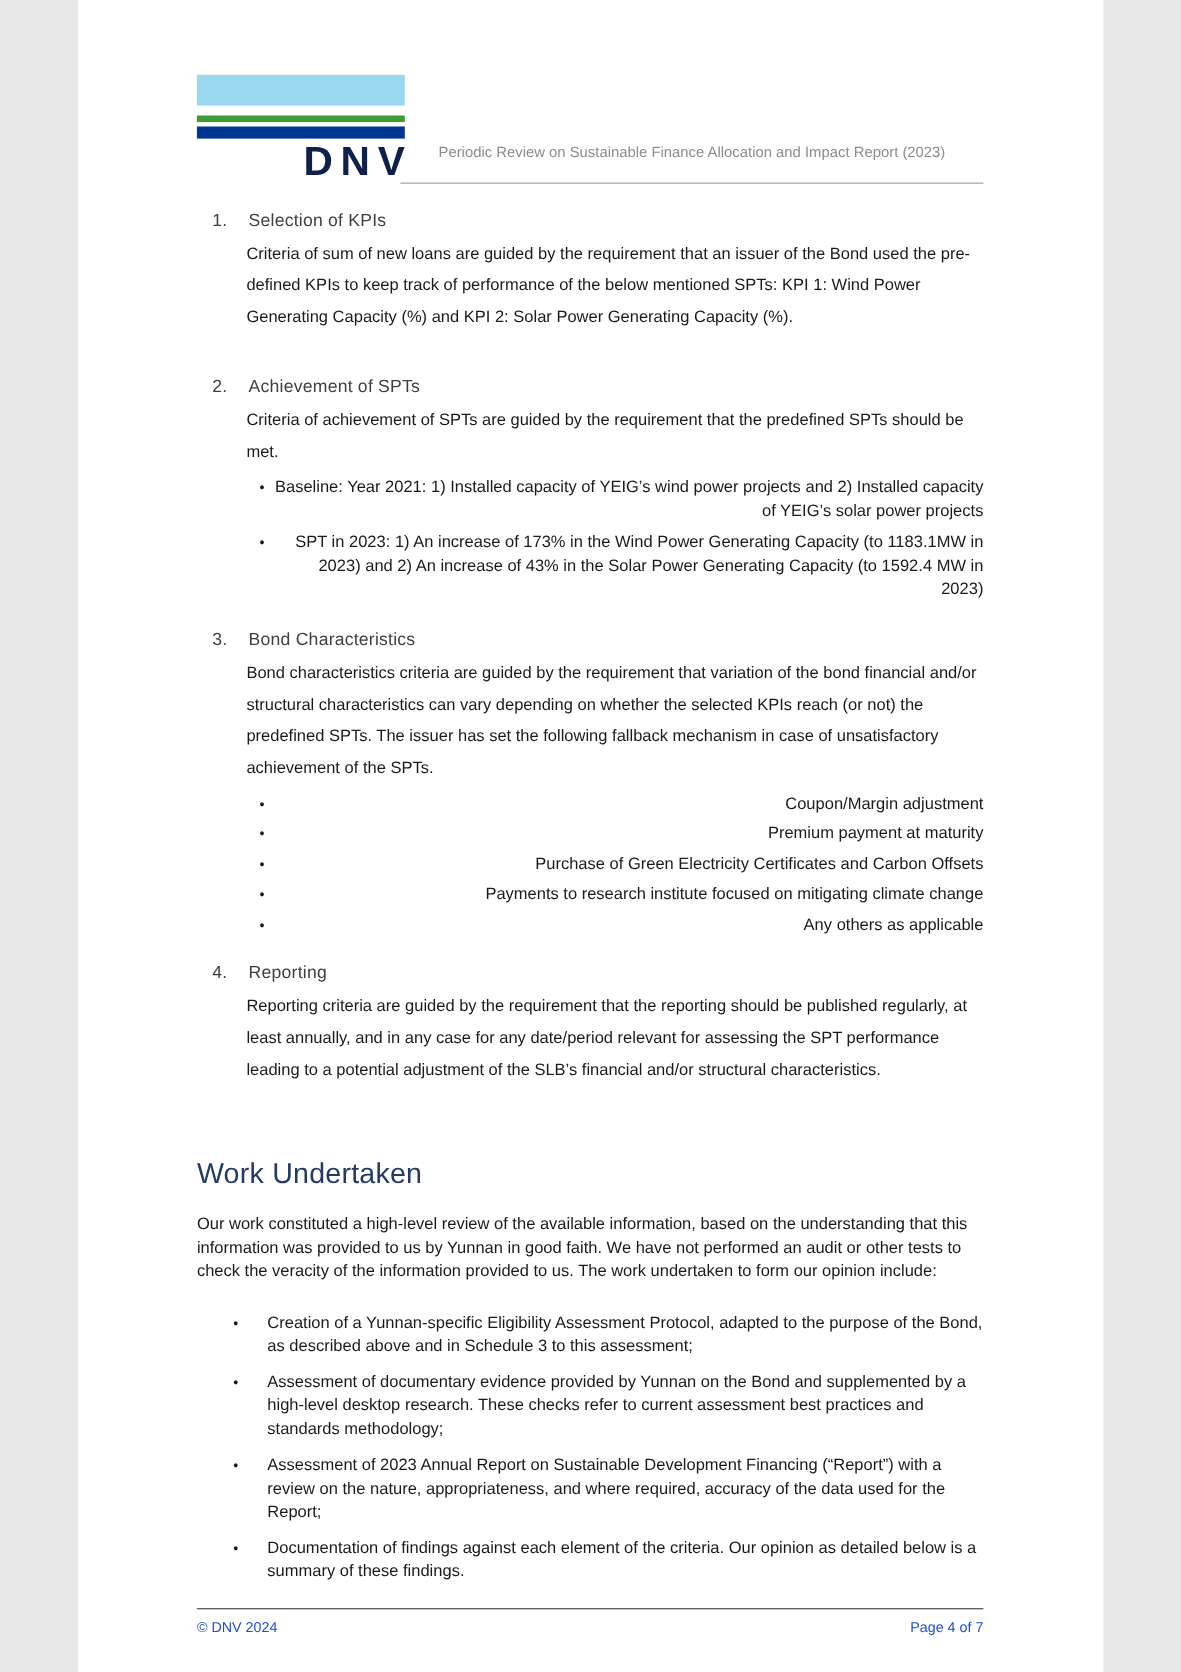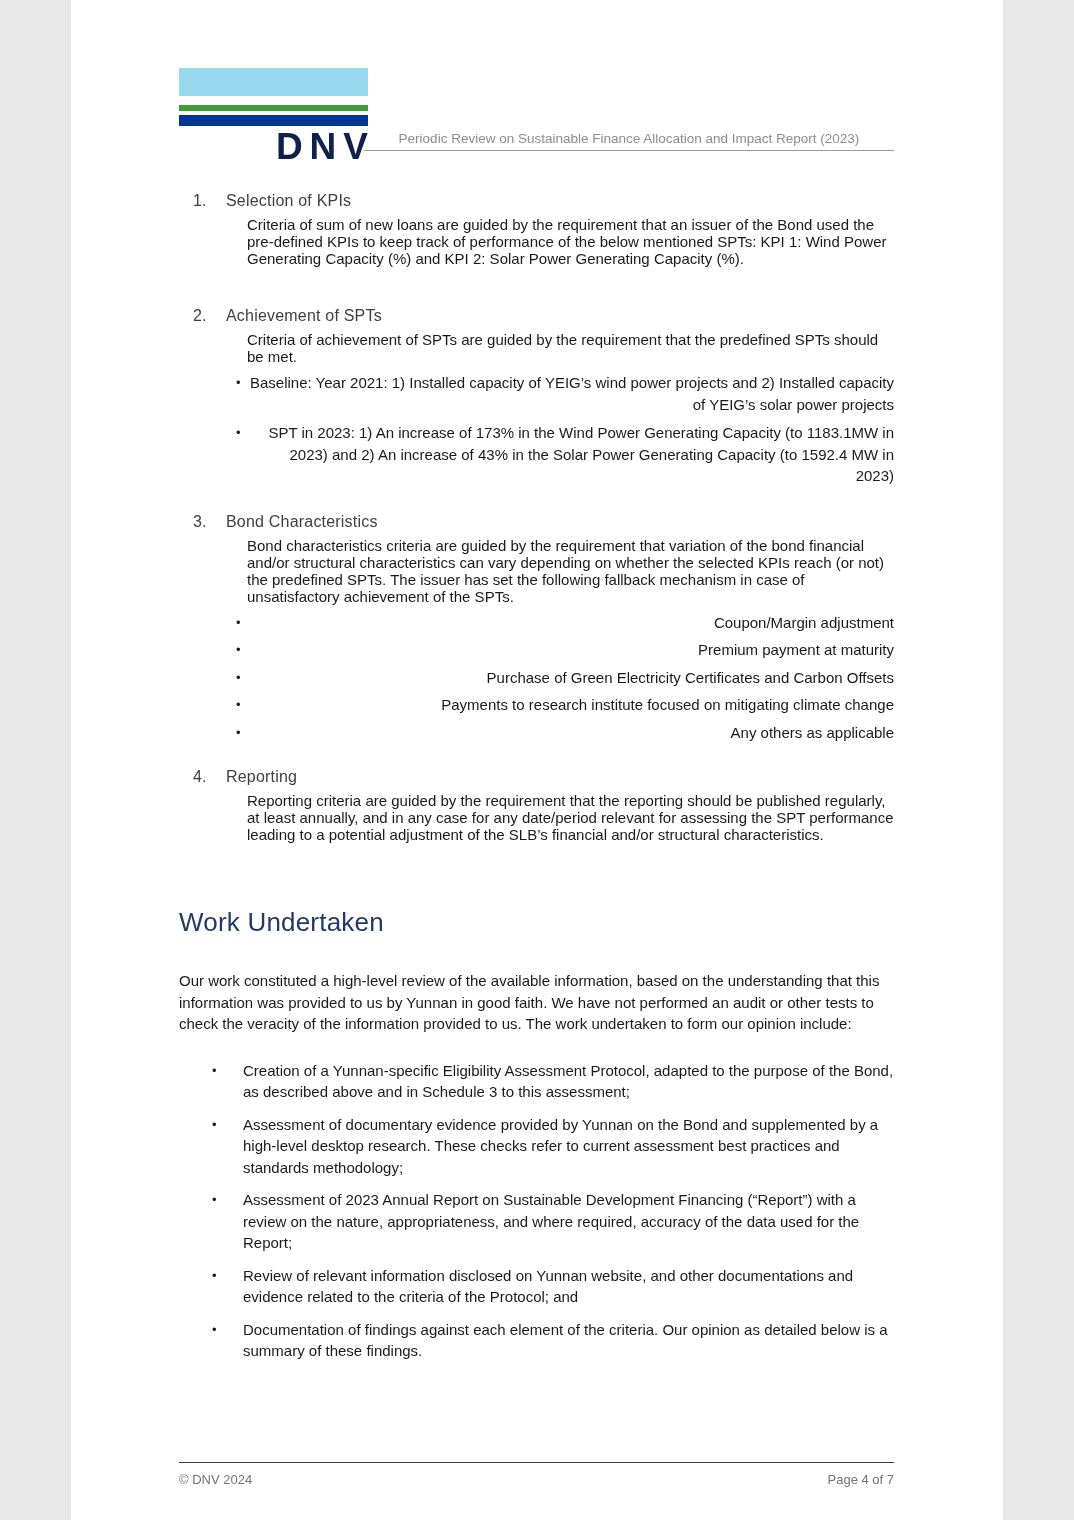--- a/index.html
+++ b/index.html
@@ -37,45 +37,45 @@
     line-height: 1.1;
   }
   .doc-title {
     position: absolute;
     top: 131px;
     right: 109px;
     width: 530px;
     text-align: center;
     font-size: 13.5px;
     color: #8c8c8c;
-    padding-bottom: 4px;
+    padding-bottom: 20px;
     border-bottom: 1px solid #9b9b9b;
     white-space: nowrap;
   }
 
   
   .content {
     position: absolute;
     left: 108px;
     right: 109px;
     top: 0;
   }
   .num-section .sec-head {
     display: flex;
     color: #3f3f3f;
     font-size: 16px;
     line-height: 22px;
     letter-spacing: 0.2px;
   }
   .num-section .sec-num { width: 47px; flex: 0 0 47px; padding-left: 14px; }
   .num-section .sec-body {
-    margin-left: 68px;
+    margin-left: 45px;
     margin-top: 4px;
     font-size: 15px;
-    line-height: 17px;
+    line-height: 29px;
     color: #1a1a1a;
   }
   .sec-1 { margin-top: 190px; }
   .sec-2 { margin-top: 38px; }
   .sec-3 { margin-top: 24px; }
   .sec-4 { margin-top: 23px; }
 
   ul.sec-bullets {
     list-style: none;
     margin-left: 47px;
@@ -94,21 +94,21 @@
 
   h1.work-heading {
     margin-top: 63px;
     font-size: 26px;
     font-weight: 400;
     letter-spacing: 0.2px;
     line-height: 32px;
     color: #243A66;
   }
   p.work-intro {
-    margin-top: 32px;
+    margin-top: 20px;
     font-size: 15px;
     line-height: 21.5px;
   }
   ul.work-bullets {
     list-style: none;
     margin-top: 25px;
     font-size: 15px;
     line-height: 21.5px;
   }
   ul.work-bullets li { position: relative; padding-left: 64px; margin-bottom: 11px; }
@@ -123,21 +123,21 @@
   .footer {
     position: absolute;
     left: 108px;
     right: 109px;
     top: 1462px;
     border-top: 1px solid #3c3c3c;
     padding-top: 9px;
     display: flex;
     justify-content: space-between;
     font-size: 13px;
-    color: #737373;
+    color: #1d4ed8;
   }
 </style>
 </head>
 <body>
 
 <div class="page">
 
   <div class="logo">
     <div class="bar sky"></div>
     <div class="bar green"></div>
@@ -190,21 +190,20 @@
       </div>
       <p class="sec-body">Reporting criteria are guided by the requirement that the reporting should be published regularly, at least annually, and in any case for any date/period relevant for assessing the SPT performance leading to a potential adjustment of the SLB’s financial and/or structural characteristics.</p>
     </section>
 
     <h1 class="work-heading">Work Undertaken</h1>
     <p class="work-intro">Our work constituted a high-level review of the available information, based on the understanding that this information was provided to us by Yunnan in good faith. We have not performed an audit or other tests to check the veracity of the information provided to us. The work undertaken to form our opinion include:</p>
     <ul class="work-bullets">
       <li>Creation of a Yunnan-specific Eligibility Assessment Protocol, adapted to the purpose of the Bond, as described above and in Schedule 3 to this assessment;</li>
       <li>Assessment of documentary evidence provided by Yunnan on the Bond and supplemented by a high-level desktop research. These checks refer to current assessment best practices and standards methodology;</li>
       <li>Assessment of 2023 Annual Report on Sustainable Development Financing (“Report”) with a review on the nature, appropriateness, and where required, accuracy of the data used for the Report;</li>
-      <li>Review of relevant information disclosed on Yunnan website, and other documentations and evidence related to the criteria of the Protocol; and</li>
       <li>Documentation of findings against each element of the criteria. Our opinion as detailed below is a summary of these findings.</li>
     </ul>
 
   </div>
 
   <div class="footer">
     <span>© DNV 2024</span>
     <span>Page 4 of 7</span>
   </div>
 

